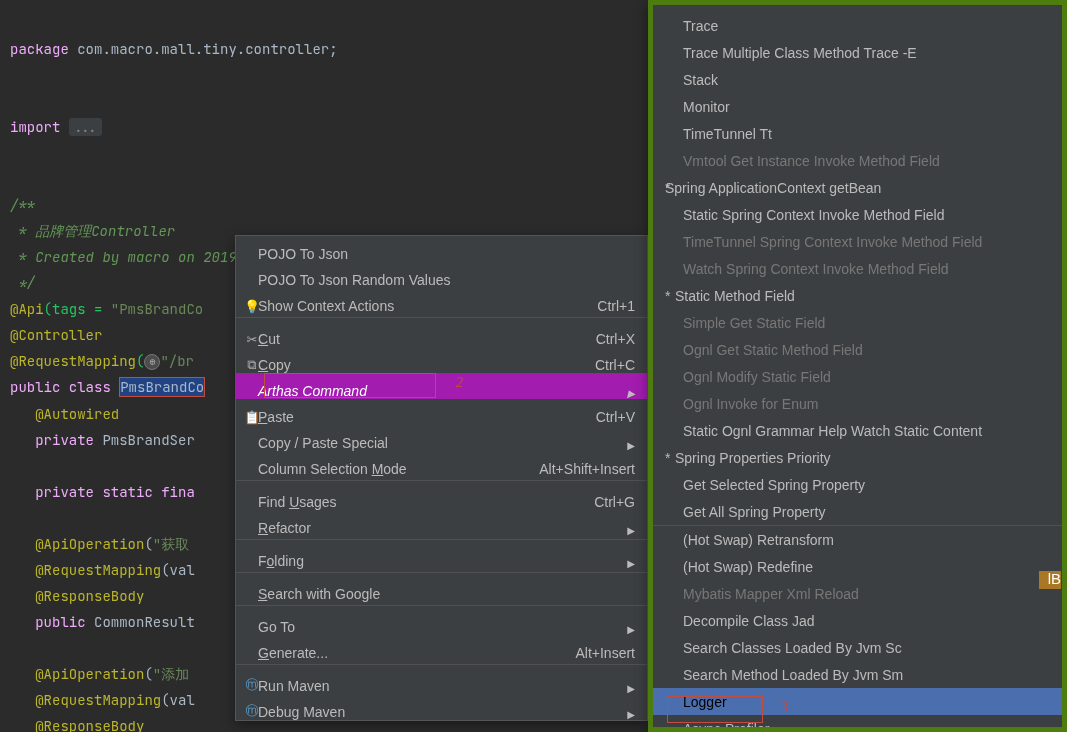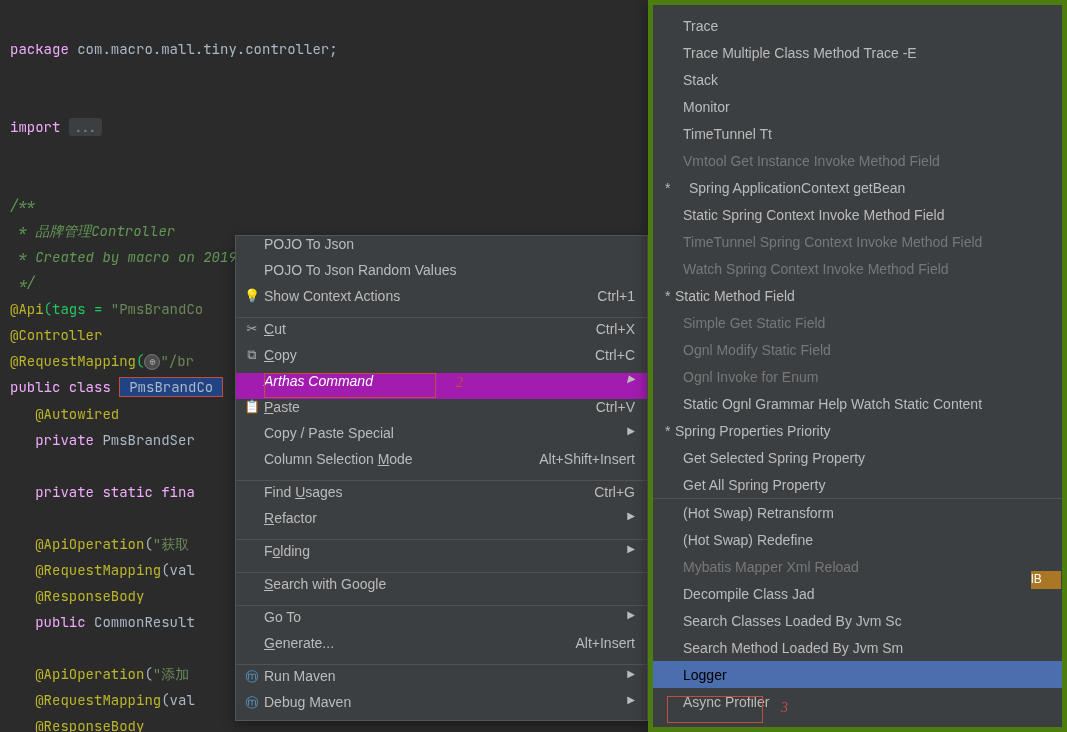--- a/index.html
+++ b/index.html
@@ -28,21 +28,21 @@
   .pkg { color: #a9b7c6; }
   .cmt { color: #629755; font-style: italic; }
   .anno { color: #bbb529; }
   .str { color: #6a8759; }
   .ident { color: #22c55e; }
   .cls { color: #a9b7c6; }
   .dots { background:#3c3f41; color:#808080; padding:0 4px; border-radius:3px;}
   .sel-class {
     background: #214283;
     border: 1px solid #c24d3f;
-    padding: 0 9px;
+    padding: 0 0;
   }
   .red-label { color:#c24d3f; font-style: italic; font-family: "Segoe UI"; padding-left:6px;}
   
   .globe-icon {
     display: inline-block;
     width: 16px;
     height: 16px;
     background: #4c4c4c;
     border-radius: 50%;
     border: 1px solid #777;
@@ -58,23 +58,23 @@
     top: 235px;
     left: 235px;
     width: 413px;
     background: #3c3f41;
     border: 1px solid #555;
     box-shadow: 0 4px 12px rgba(0,0,0,0.4);
     font-size: 14px;
   }
   .ctx-menu .item {
     display: flex;
-    align-items: flex-start;
+    align-items: flex-end;
     height: 26px;
-    padding: 0 12px 0 28px;
+    padding: 0 12px 0 22px;
     position: relative;
     color: #bbbbbb;
   }
   .ctx-menu .item .icon {
     position: absolute;
     left: 8px;
     width: 16px;
     text-align: center;
     color: #aaa;
     font-size: 13px;
@@ -145,26 +145,26 @@
   }
   .sub-redbox {
     position: absolute;
     border: 1px solid #c24d3f;
     pointer-events: none;
   }
   .hint-tag {
     position: absolute;
     right: 6px;
     top: 571px;
-    width: 30px;
+    width: 22px;
     height: 18px;
     background: #aa7725;
     color:#fff;
-    font-size:12px;
-    text-align:left;
+    font-size:15px;
+    text-align:right;
     line-height:16px;
   }
 </style>
 </head>
 <body>
 
 <div class="editor">
 <span class="kw">package</span> <span class="pkg">com.macro.mall.tiny.controller;</span>
 
 
@@ -294,37 +294,40 @@
     </div>
   <div class="sitem">
       <span>Monitor</span>
     </div>
   <div class="sitem">
       <span>TimeTunnel Tt</span>
     </div>
   <div class="sitem disabled">
       <span>Vmtool Get Instance Invoke Method Field</span>
     </div>
-  <div class="sitem header" style="padding-left:36px">
+  <div class="sitem header" style="padding-left:12px">
       <span>Spring ApplicationContext getBean</span>
     </div>
   <div class="sitem">
       <span>Static Spring Context Invoke  Method Field</span>
     </div>
   <div class="sitem disabled">
       <span>TimeTunnel Spring Context Invoke Method Field</span>
     </div>
   <div class="sitem disabled">
       <span>Watch Spring Context Invoke Method Field</span>
     </div>
   <div class="sitem header" style="padding-left:22px">
       <span>Static Method Field</span>
     </div>
   <div class="sitem disabled">
       <span>Simple Get Static Field</span>
+    </div>
+  <div class="sitem disabled">
+      <span>Ognl Get Static Method Field</span>
     </div>
   <div class="sitem disabled">
       <span>Ognl Modify Static Field</span>
     </div>
   <div class="sitem disabled">
       <span>Ognl Invoke for Enum</span>
     </div>
   <div class="sitem">
       <span>Static Ognl Grammar Help Watch Static Content</span>
     </div>

